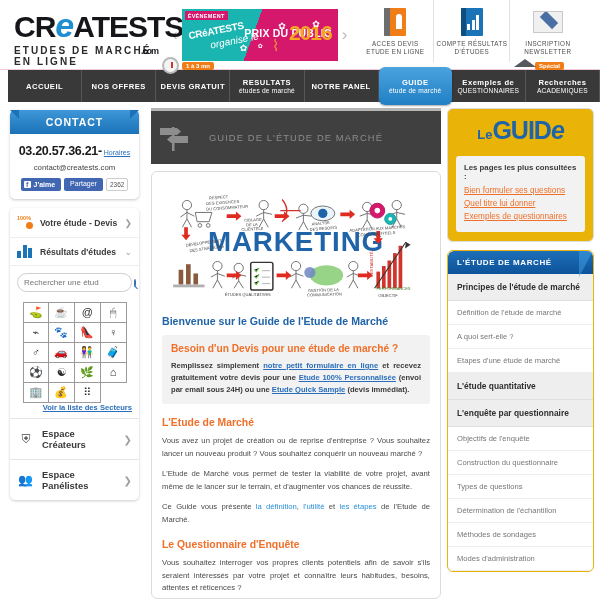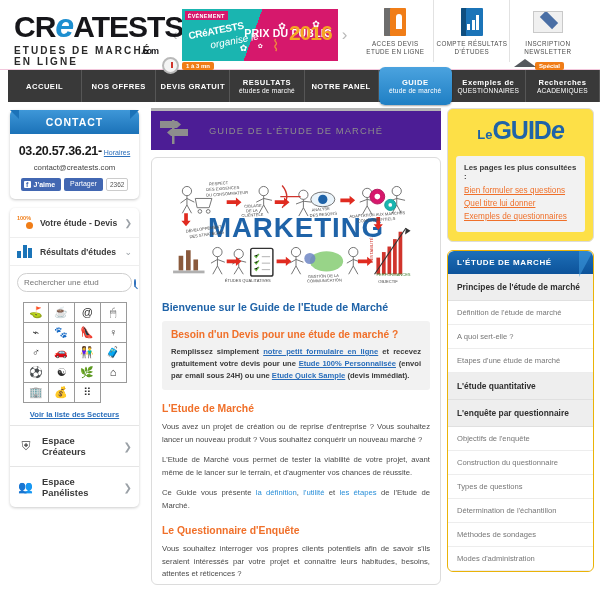--- a/index.html
+++ b/index.html
@@ -200,37 +200,37 @@
     display:grid; grid-template-columns: repeat(4, 1fr);
     border-top:1px solid #9a9a9a; border-left:1px solid #9a9a9a; width:104px; margin:0 auto;
   }
   .sec-cell {
     border-right:1px solid #9a9a9a; border-bottom:1px solid #9a9a9a;
     height:20px; display:flex; align-items:center; justify-content:center;
     font-size:11px; color:#2c2c2c; cursor:pointer; line-height:1;
   }
   .sec-cell.empty { cursor:default; }
   .sec-link {
-    display:block; text-align:center; font-size:7.6px; font-weight:bold; color:#2a6ebb;
-    text-decoration: underline; margin-top:7px; cursor:pointer;
+    display:block; text-align:right; font-size:7.6px; font-weight:bold; color:#2a6ebb;
+    text-decoration: underline; cursor:pointer;
   }
 
   .espace-row {
     display:flex; align-items:center; gap:7px; padding:9px 7px;
     border-top:1px solid #e5e5e5; cursor:pointer;
   }
   .espace-row .etxt { flex:1; font-size:9.4px; font-weight:bold; color:#3a3a3a; }
   .espace-row .chev { color:#9aa0a6; font-size:10px; }
   .ico-grp { font-size:12px; color:#4a4a4a; width:18px; text-align:center; }
 
   
   .center { flex:1; padding: 6px 4px 0 4px; min-width:0; }
   .crumbbar {
-    background:#4c1d95; border-top:3px solid #b5b5b5;
-    height: 42px; display:flex; align-items:center; position: relative;
+    background:#404040; border-top:3px solid #b5b5b5;
+    height: 56px; display:flex; align-items:center; position: relative;
   }
   .signpost { width:46px; display:flex; align-items:center; justify-content:center; }
   .crumb-title {
     flex:1; text-align:center; font-size:9.4px; color:#8c8c8c; letter-spacing:1.1px;
     font-weight:500; padding-right:46px;
   }
 
   .content-card {
     background:#fff; border:1px solid #dcdcdc; border-radius:6px;
     margin-top:7px; padding:8px 10px 10px; height: 428px; overflow:hidden;
@@ -245,21 +245,21 @@
   .devis-box p { font-size:7.6px; line-height:12px; color:#3a3a3a; text-align: justify; font-weight:bold;}
   a.lnk { color:#2a6ebb; text-decoration:underline; cursor:pointer; }
 
   h3.sect { color:#f0702a; font-size:10.4px; font-weight:bold; margin:13px 0 7px; }
   .sect p { font-size:7.7px; line-height:12.5px; color:#4a4a4a; text-align:justify; margin-bottom:8px; }
   a.lnk-b { color:#2a8fd8; text-decoration:none; cursor:pointer; }
 
   
   .rsb { width: 155px; padding: 6px 6px 0 2px; }
   .guide-card {
-    background:#fde047; border:1px solid #dcdcdc; border-radius:6px; padding:8px 8px 9px;
+    background:#eab308; border:1px solid #dcdcdc; border-radius:6px; padding:8px 8px 9px;
   }
   .guide-logo {
     text-align:center; font-weight:bold; color:#1f63a8; font-size:25px;
     letter-spacing:-1px; line-height:26px;
   }
   .guide-logo .le { font-size:13px; letter-spacing:0; }
   .guide-logo .ital { font-style: italic; font-weight:bold; }
   .pages-box { background:#f2f2f2; border-radius:3px; padding:7px 8px; margin-top:8px; }
   .pages-box .ttl { font-size:7.8px; font-weight:bold; color:#3a3a3a; margin-bottom:5px; }
   .pages-box a {

